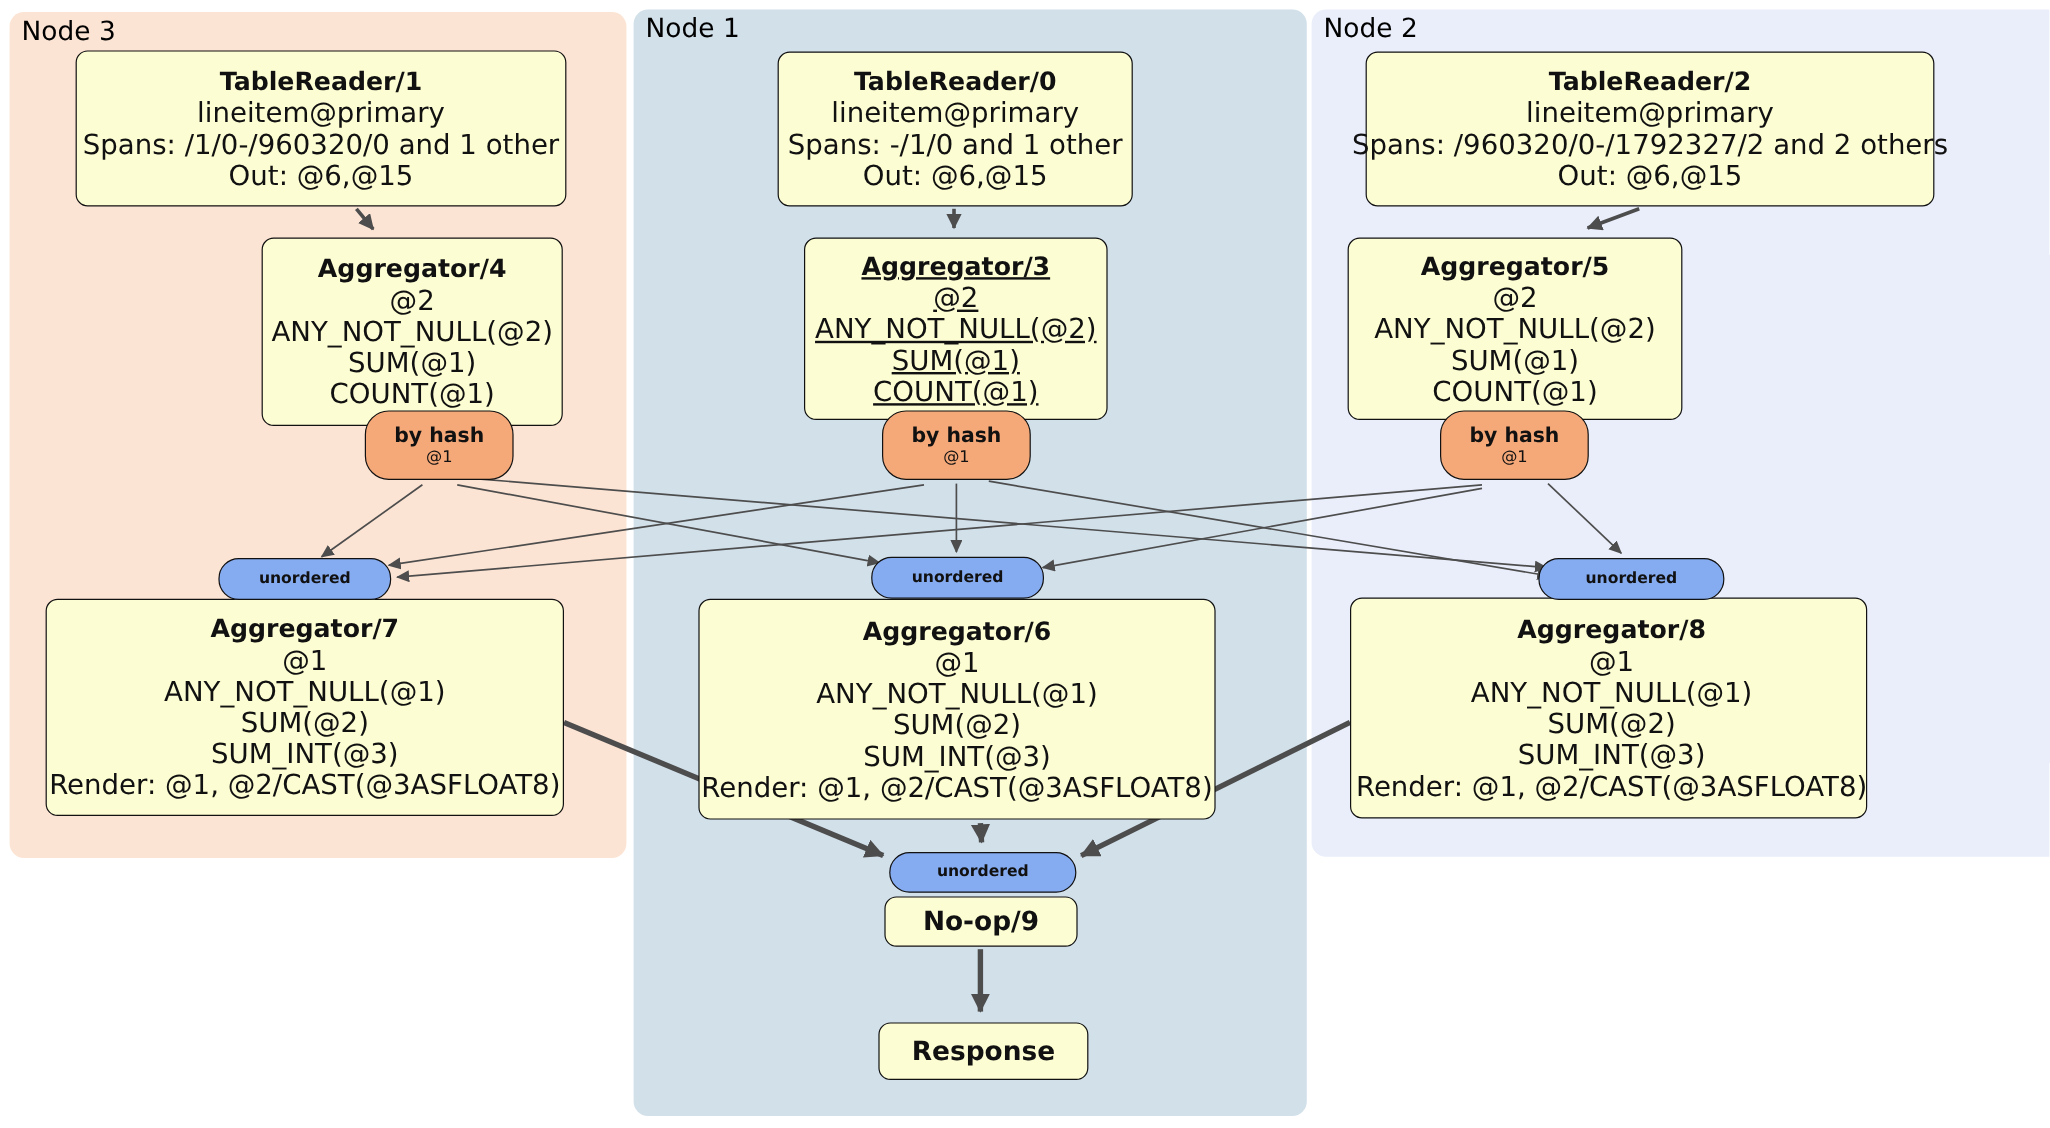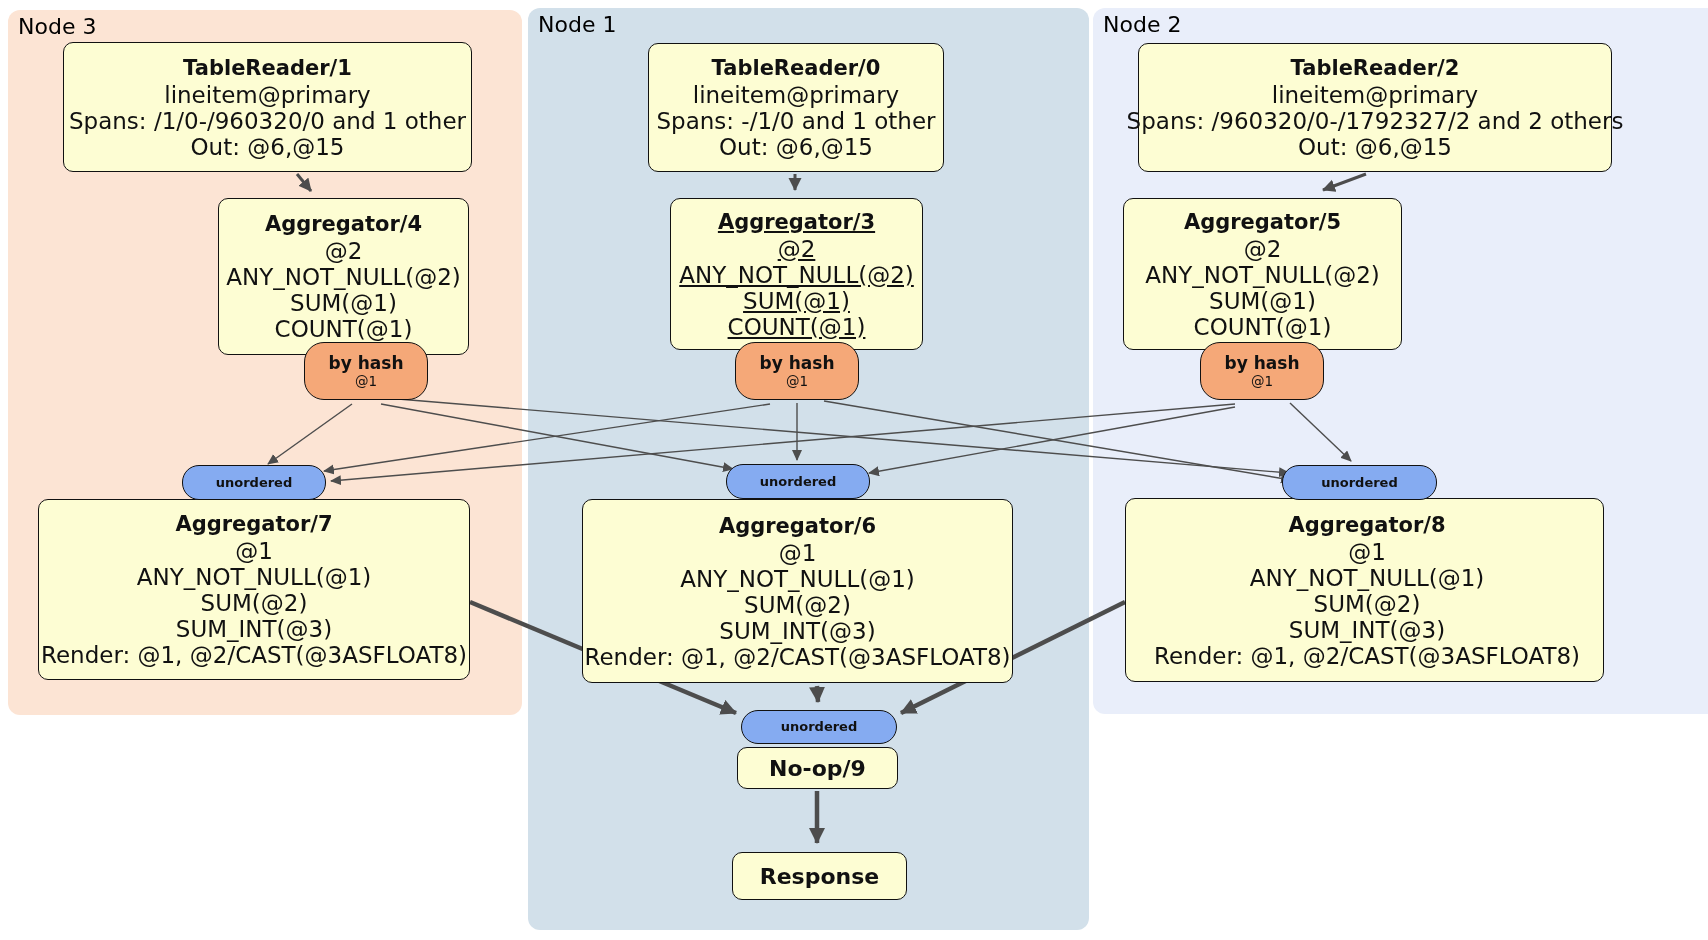--- a/index.html
+++ b/index.html
@@ -167,21 +167,21 @@
     <div class="pline">Spans: /960320/0-/1792327/2 and 2 others</div>
     <div class="pline">Out: @6,@15</div>
   </div>
   <div class="pbox" style="left:1123px;top:198px;width:279px;height:152px;">
     <div class="ptitle">Aggregator/5</div>
     <div class="pline">@2</div>
     <div class="pline">ANY_NOT_NULL(@2)</div>
     <div class="pline">SUM(@1)</div>
     <div class="pline">COUNT(@1)</div>
   </div>
-  <div class="pbox" style="left:1125px;top:498px;width:479px;height:184px;padding-left:11px;">
+  <div class="pbox" style="left:1125px;top:498px;width:431px;height:184px;padding-left:11px;">
     <div class="ptitle">Aggregator/8</div>
     <div class="pline">@1</div>
     <div class="pline">ANY_NOT_NULL(@1)</div>
     <div class="pline">SUM(@2)</div>
     <div class="pline">SUM_INT(@3)</div>
     <div class="pline">Render: @1, @2/CAST(@3ASFLOAT8)</div>
   </div>
 
   <div class="pill router" style="left:304px;top:342px;width:124px;height:58px;">
     <div class="rlabel">by hash</div>

